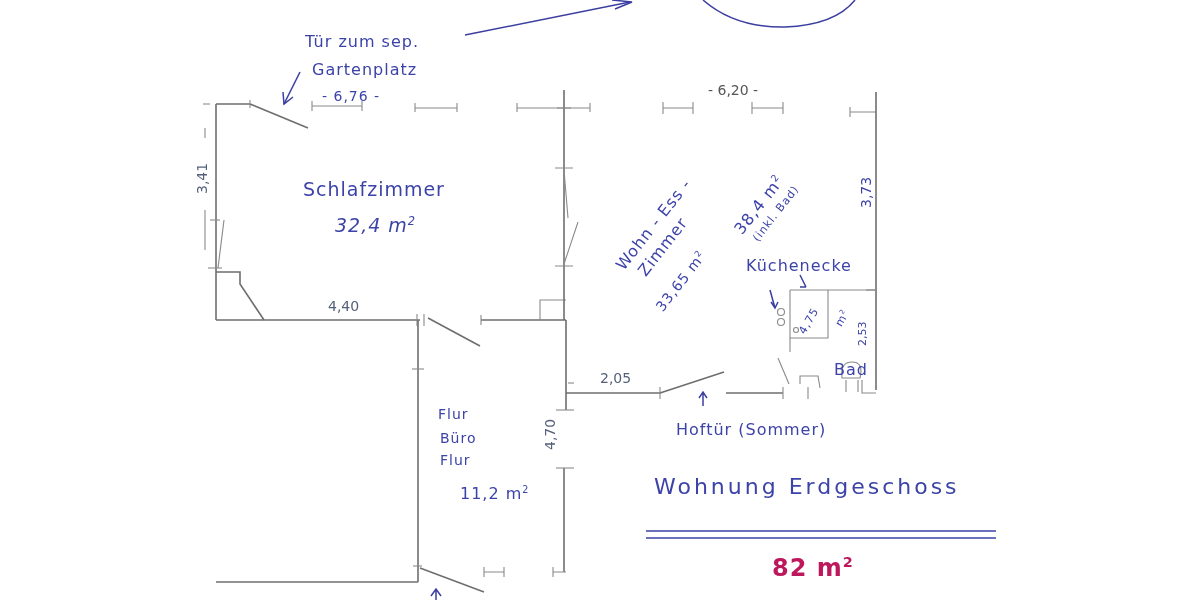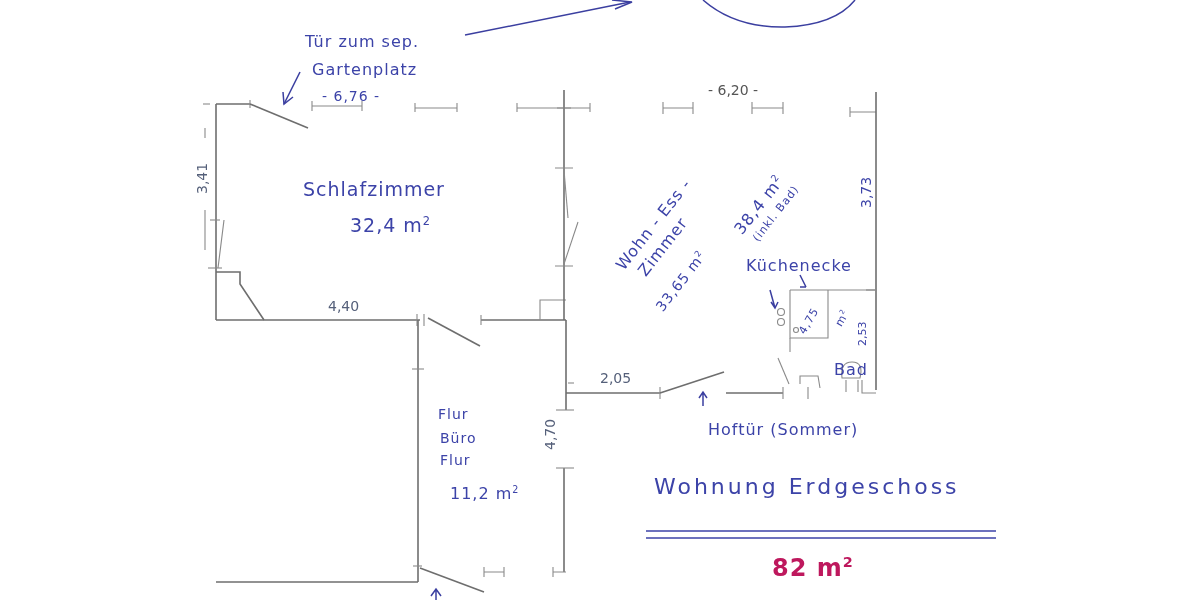--- a/index.html
+++ b/index.html
@@ -133,21 +133,21 @@
 
 <div class="label med" style="left:305px; top:32px;">Tür zum sep.</div>
 <div class="label med" style="left:312px; top:60px;">Gartenplatz</div>
 
 <div class="label sm" style="left:322px; top:88px;">- 6,76 -</div>
 <div class="graylabel sm" style="left:693px; top:82px; color:#555;margin-left:15px;">- 6,20 -</div>
 
 <div class="graylabel sm rot" style="left:194px; top:194px; transform: rotate(-90deg);">3,41</div>
 
 <div class="label big" style="left:294px; top:178px;margin-left:9px;">Schlafzimmer</div>
-<div class="label big" style="left:350px; top:214px;"><span>32,4 m</span><sup>2</sup></div>
+<div class="label big" style="left:335px; top:214px;font-style:italic;"><span>32,4 m</span><sup>2</sup></div>
 
 <div class="graylabel sm" style="left:328px; top:298px;">4,40</div>
 
 <div class="label med rot" style="left:612px; top:262px; transform: rotate(-52deg);">Wohn - Ess -</div>
 <div class="label med rot" style="left:634px; top:268px; transform: rotate(-52deg);">Zimmer</div>
 <div class="label sm rot" style="left:652px; top:304px; transform: rotate(-52deg);"><span>33,65 m</span><sup>2</sup></div>
 
 <div class="label med rot" style="left:730px; top:226px; transform: rotate(-52deg);"><span>38,4 m</span><sup>2</sup></div>
 <div class="label xs rot" style="left:750px; top:236px; transform: rotate(-52deg);">(inkl. Bad)</div>
 
@@ -157,23 +157,23 @@
 
 <div class="label xs rot" style="left:796px; top:330px; transform: rotate(-60deg);">4,75</div>
 <div class="label xs rot" style="left:832px; top:322px; transform: rotate(-60deg);"><span>m</span><sup>2</sup></div>
 
 <div class="graylabel xs rot" style="left:856px; top:346px; transform: rotate(-90deg); color:#3c43a8;">2,53</div>
 
 <div class="label med" style="left:822px; top:360px;margin-left:12px;">Bad</div>
 
 <div class="graylabel sm" style="left:600px; top:370px;">2,05</div>
 
-<div class="label med" style="left:708px; top:420px;">Hoftür (Sommer)</div>
+<div class="label med" style="left:676px; top:420px;">Hoftür (Sommer)</div>
 
 <div class="graylabel sm rot" style="left:542px; top:450px; transform: rotate(-90deg);">4,70</div>
 
 <div class="label sm" style="left:438px; top:406px;">Flur</div>
 <div class="label sm" style="left:440px; top:430px;">Büro</div>
 <div class="label sm" style="left:440px; top:452px;">Flur</div>
-<div class="label med" style="left:450px; top:484px;text-align:center;"><span>11,2 m</span><sup>2</sup></div>
+<div class="label med" style="left:460px; top:484px;text-align:center;"><span>11,2 m</span><sup>2</sup></div>
 
 <div class="label big" style="left:654px; top:474px; font-size:22px; letter-spacing:3px;">Wohnung Erdgeschoss</div>
 <div class="label" style="left:772px; top:554px; font-size:24px; color:#be185d;font-weight:bold;"><span>82</span> <span>m</span><sup>2</sup></div>
 
 </body></html>

